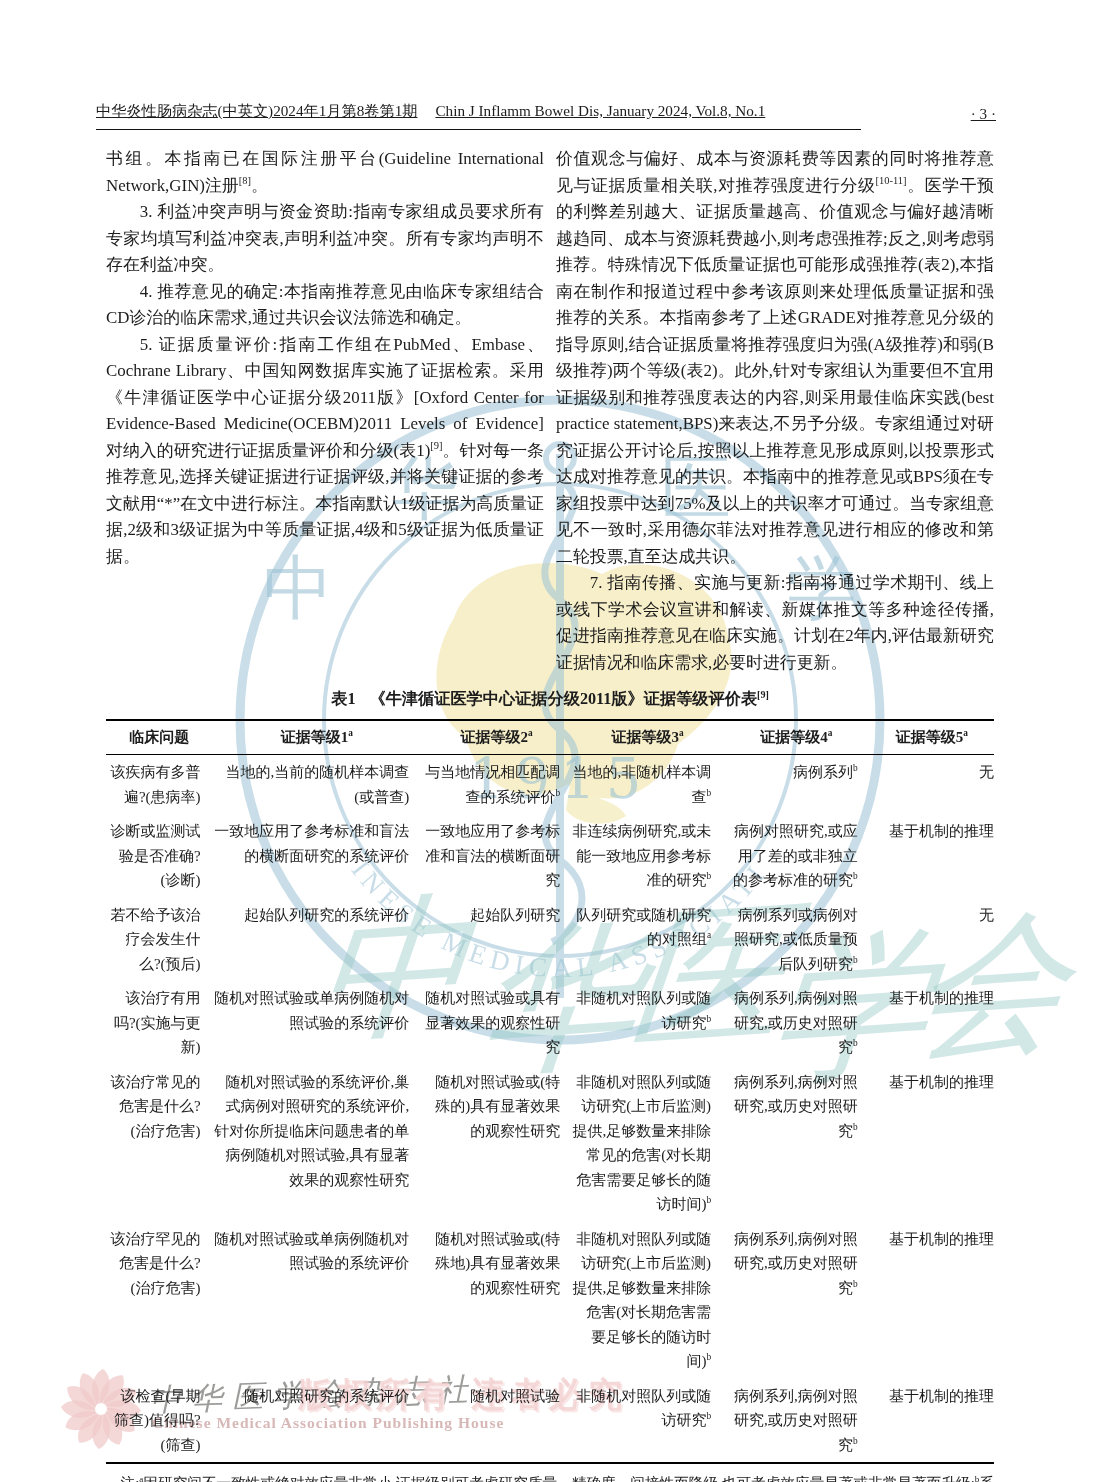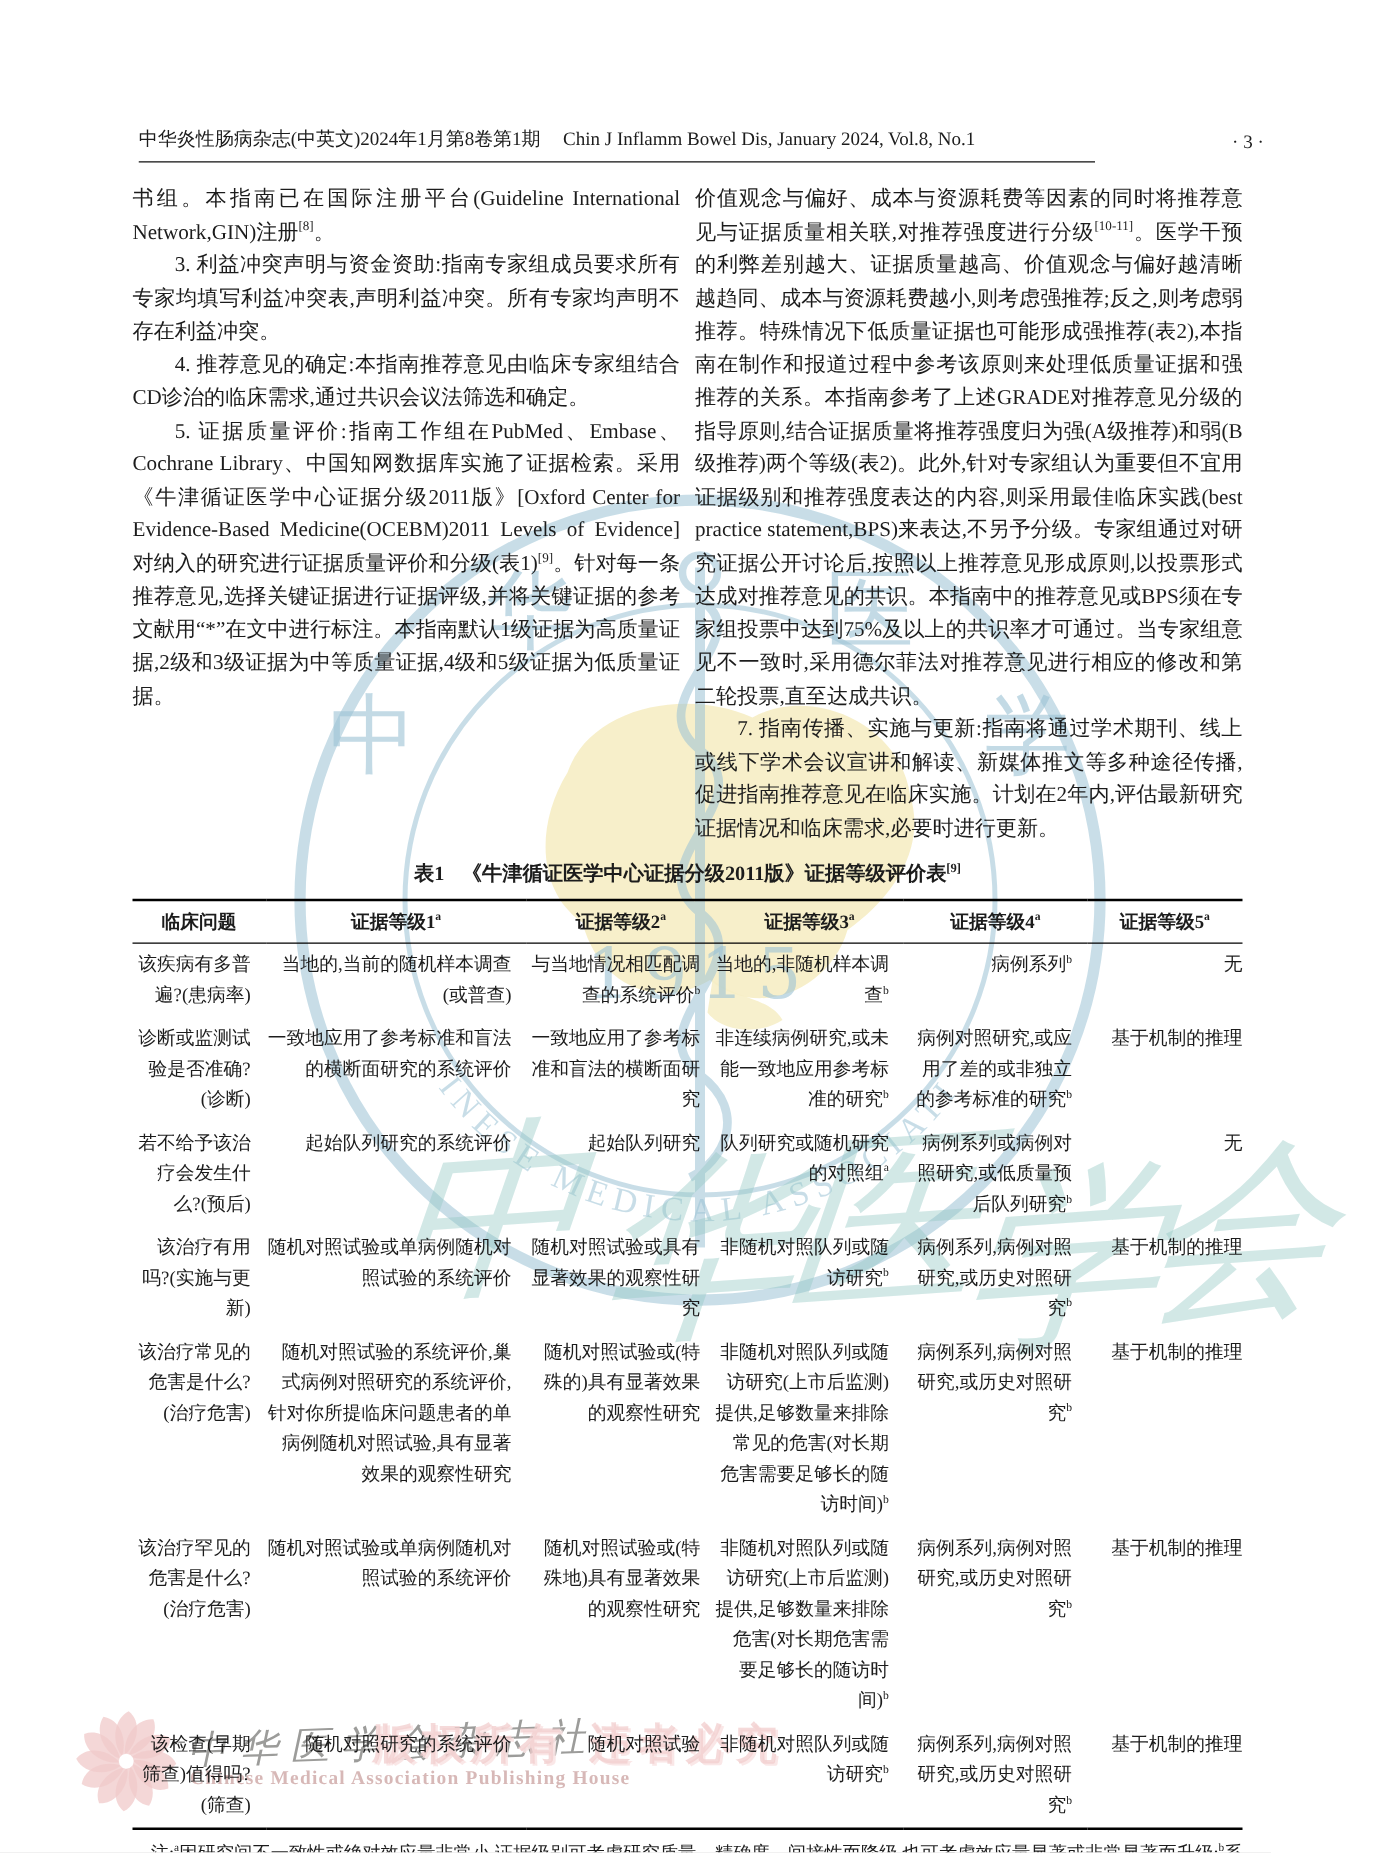--- a/index.html
+++ b/index.html
@@ -20,22 +20,22 @@
   .wm-publisher{left:58px;top:1366px;width:640px;height:100px;}
   .pub-name-cn{position:absolute;left:92px;top:8px;font-family:"DejaVu Serif",serif;font-style:italic;
                font-size:31px;letter-spacing:10px;color:rgba(128,128,126,0.78);transform:rotate(-2deg);}
   .pub-name-en{position:absolute;left:94px;top:48px;font-family:"Liberation Serif",serif;font-weight:bold;
                font-size:15.5px;color:rgba(208,172,170,0.85);letter-spacing:1px;text-align:center;}
   .wm-copyright{left:298px;top:1372px;font-family:"DejaVu Sans",sans-serif;font-weight:bold;
                 font-size:34px;letter-spacing:5px;color:rgba(242,205,205,0.75);
                 text-shadow:2px 2px 0 rgba(250,228,228,0.9);}
   
   .content{position:relative;z-index:1;}
-  .header{position:absolute;left:111px;top:101px;width:900px;display:flex;align-items:flex-end;
-          font-size:15.2px;white-space:nowrap;}
+  .header{position:absolute;left:96px;top:101px;width:900px;display:flex;align-items:flex-end;
+          font-size:15.2px;white-space:nowrap;text-decoration:underline;}
   .header-title-group{border-bottom:1.4px solid #111;padding-bottom:7px;padding-right:96px;}
   .journal-en{margin-left:18px;}
   .page-number{margin-left:auto;padding-bottom:7px;}
   .body-area{position:absolute;left:106px;top:146px;width:888px;}
   .columns{display:flex;gap:12px;}
   .col{flex:1;font-size:16.9px;line-height:26.5px;text-align:justify;}
   .para{margin:0;}
   .para.indent{text-indent:2em;}
   sup{font-size:0.62em;line-height:0;}
   

